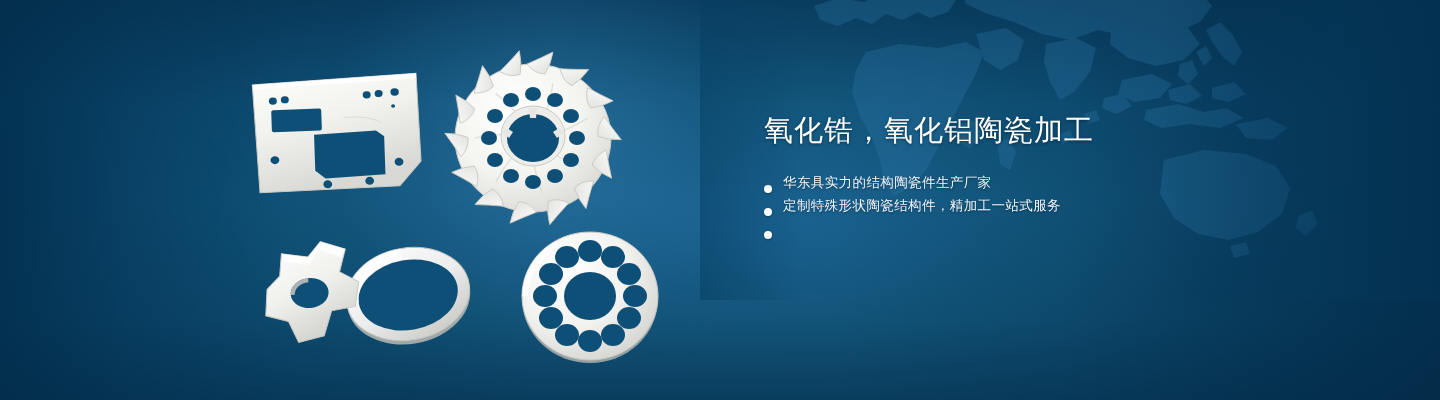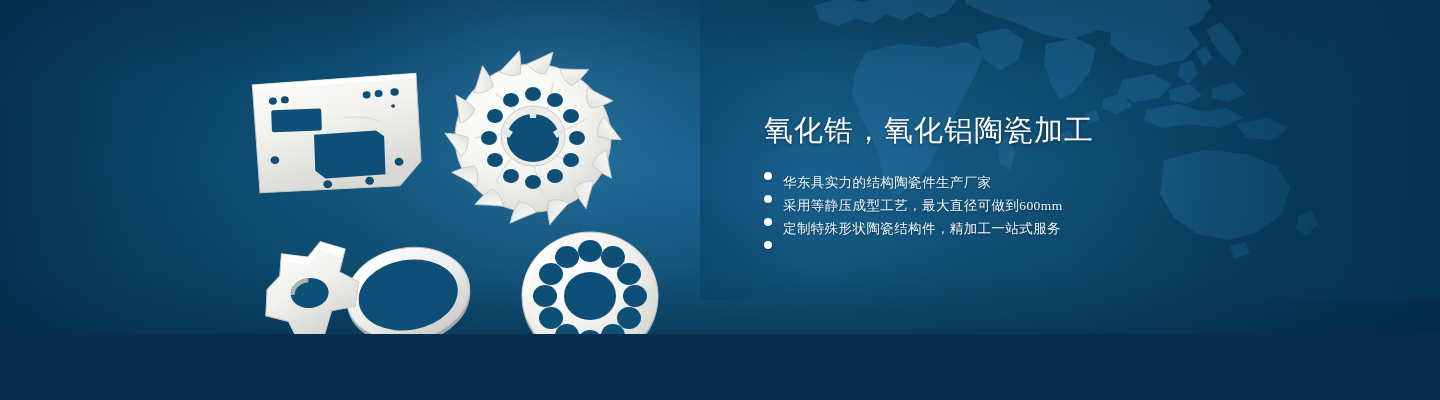--- a/index.html
+++ b/index.html
@@ -7,21 +7,21 @@
     padding: 0;
     background: #0a2d4d;
   }
   body {
     font-family: "DejaVu Sans", "Liberation Sans", sans-serif;
   }
 
   .banner {
     position: relative;
     width: 1440px;
-    height: 334px;
+    height: 400px;
     overflow: hidden;
     background: #7f1d1d;
   }
 
   
   .bg-base {
     position: absolute;
     inset: 0;
     background:
       radial-gradient(130% 180% at 52% 58%,
@@ -131,25 +131,24 @@
     text-shadow: 0 1px 3px rgba(2,28,48,0.65);
     white-space: nowrap;
   }
   .bullets {
     list-style: none;
     margin: 0;
     padding: 0;
   }
   .bullet-item {
     display: flex;
-    align-items: flex-start;
+    align-items: flex-end;
     height: 21px;
     margin-bottom: 2px;
     white-space: nowrap;
-    font-family: Liberation Serif, serif;
   }
   .bullet-dot {
     width: 8px;
     height: 8px;
     border-radius: 50%;
     background: #ffffff;
     flex: 0 0 8px;
     margin-right: 11px;
     box-shadow: 0 1px 2px rgba(2,28,48,0.45);
   }
@@ -394,24 +393,20 @@
 
   <div class="content">
     <h1 class="headline">氧化锆，氧化铝陶瓷加工</h1>
     <ul class="bullets">
       <li class="bullet-item">
         <span class="bullet-dot"></span>
         <span class="bullet-text">华东具实力的结构陶瓷件生产厂家</span>
       </li>
       <li class="bullet-item">
         <span class="bullet-dot"></span>
-        <span class="bullet-text">采用等静压成型工艺，最大直径可做到600mm</span>
-      </li>
-      <li class="bullet-item">
-        <span class="bullet-dot"></span>
         <span class="bullet-text">定制特殊形状陶瓷结构件，精加工一站式服务</span>
       </li>
       <li class="bullet-item">
         <span class="bullet-dot"></span>
       </li>
     </ul>
   </div>
 
 </div>
 

